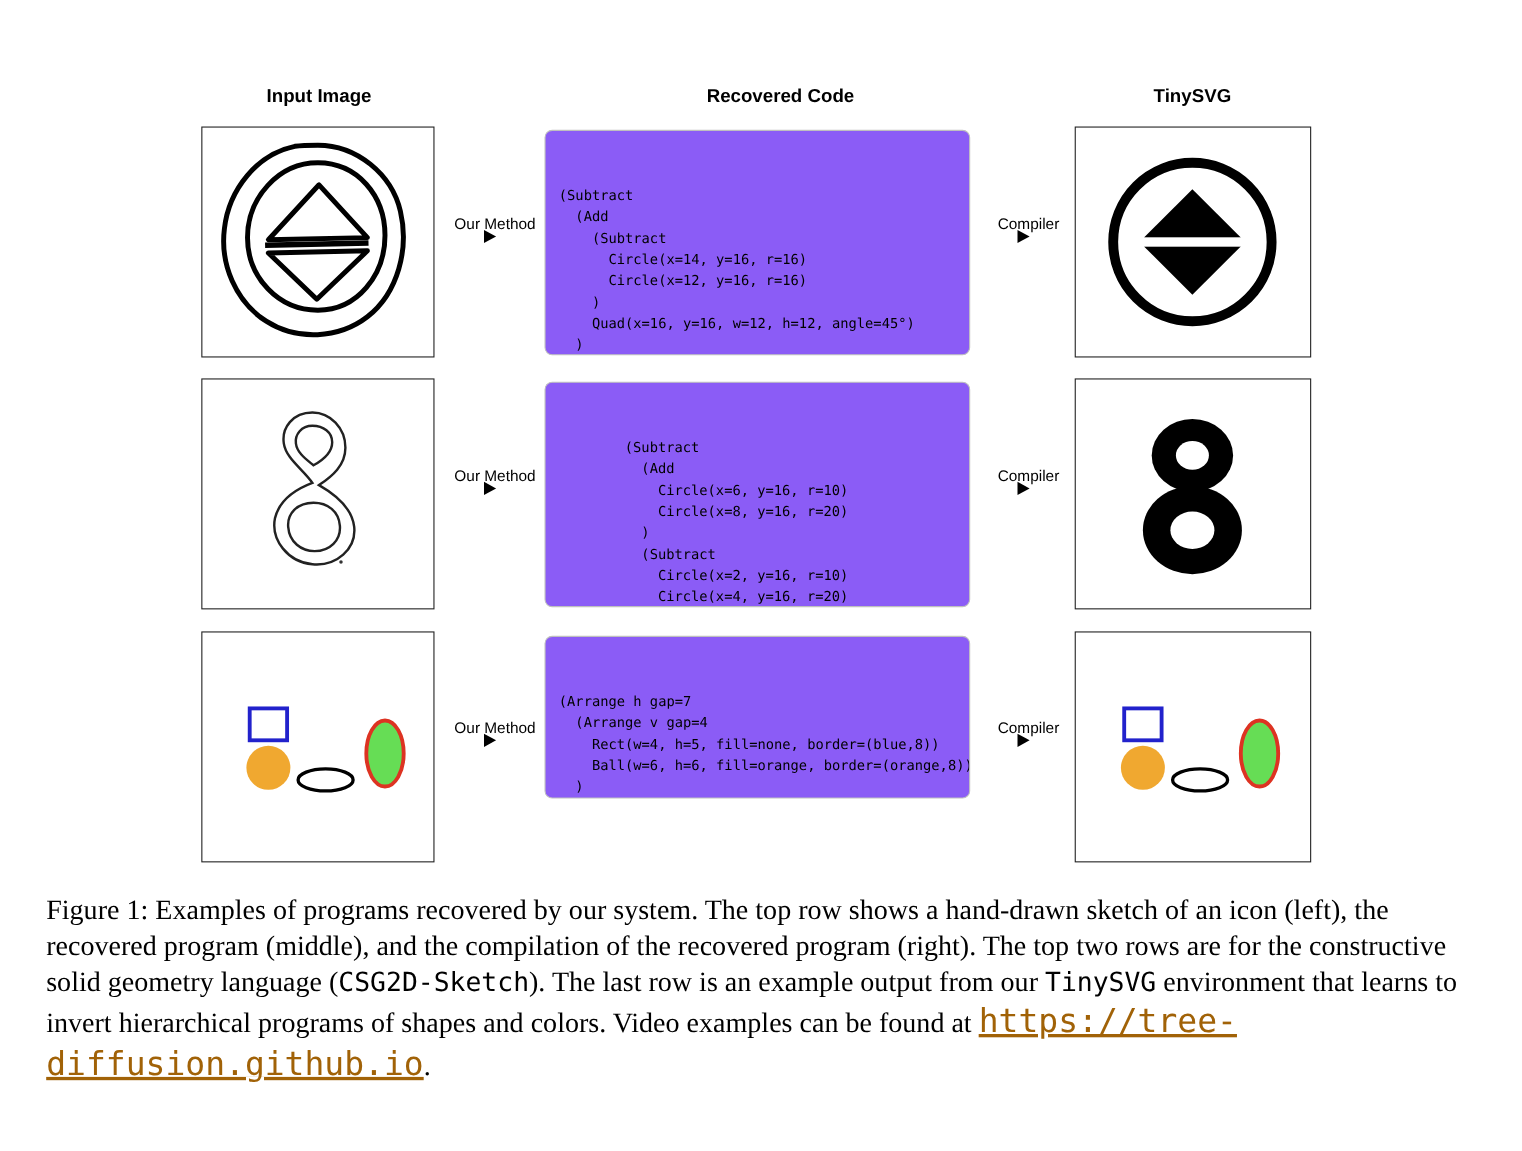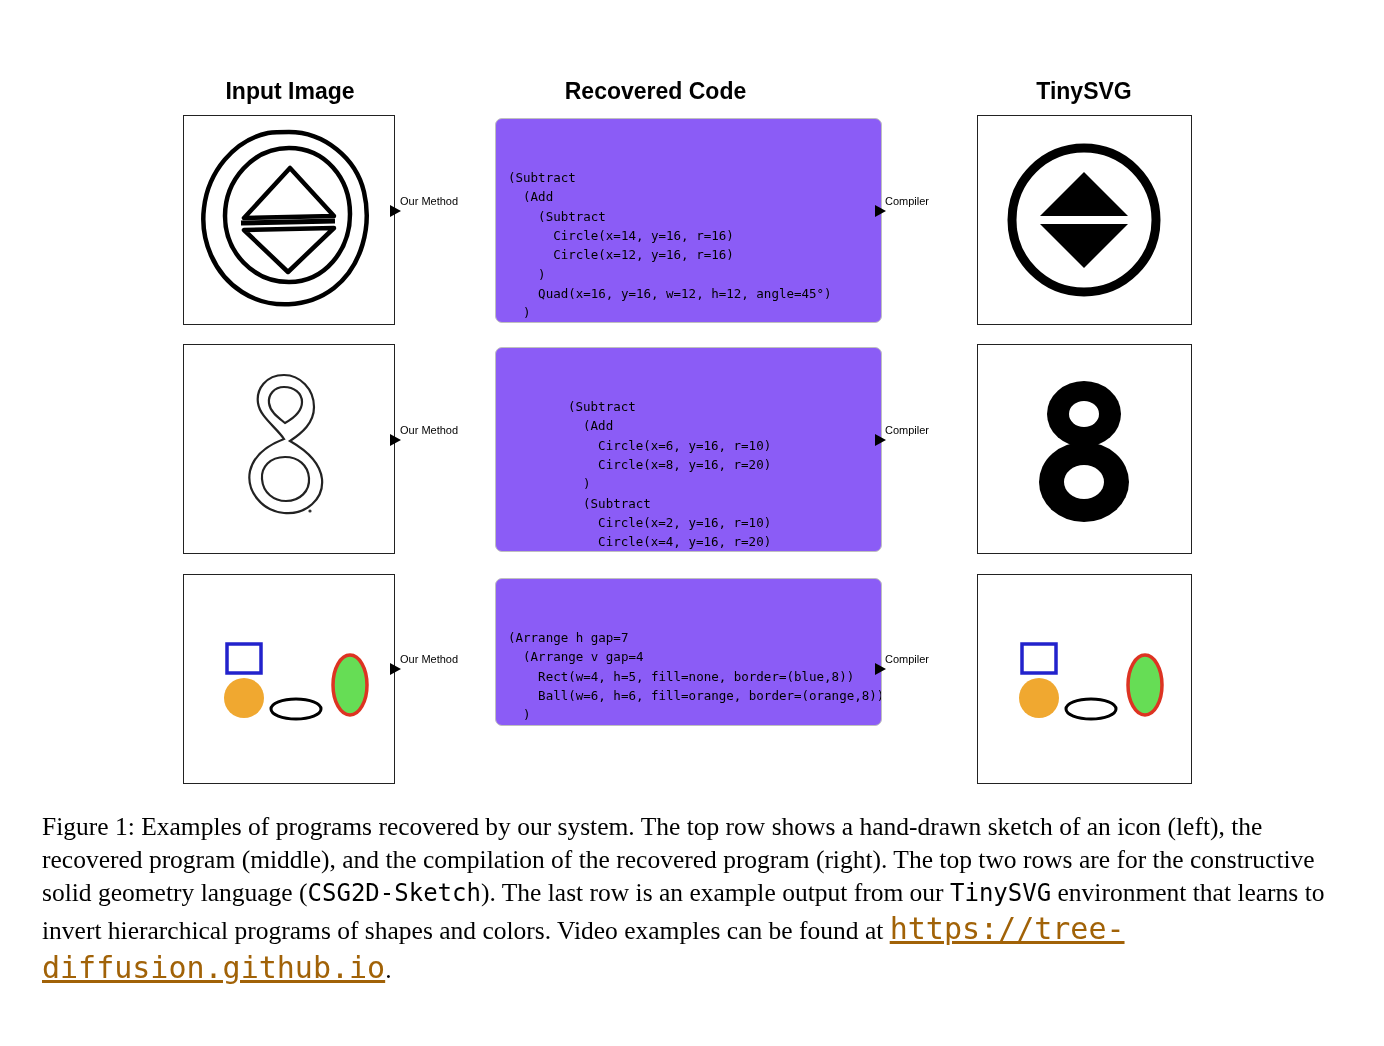--- a/index.html
+++ b/index.html
@@ -19,26 +19,26 @@
     position: absolute;
     left: 0; top: 0;
     width: 1384px;
     height: 1046px;
   }
   
   .col-header {
     position: absolute;
     font-family: "Liberation Sans", sans-serif;
     font-weight: bold;
-    font-size: 23px;
+    font-size: 17px;
     text-align: center;
     white-space: nowrap;
   }
   #hdr-input  { left: 185px; top: 78px; width: 210px; }
-  #hdr-code   { left: 548px; top: 78px; width: 215px; }
+  #hdr-code   { left: 602px; top: 78px; width: 215px; }
   #hdr-render { left: 975px; top: 78px; width: 218px; }
 
   
   .img-panel {
     position: absolute;
     border: 1px solid #222;
     background: #fff;
     box-sizing: border-box;
   }
   .code-panel {
@@ -54,23 +54,23 @@
     white-space: pre;
     overflow: hidden;
   }
   .code-inner { padding: 10px 12px; }
   .code-inner.indent-row2 { padding-left: 72px; }
 
   
   .arrow-wrap {
     position: absolute;
     width: 100px;
-    text-align: left;
+    text-align: center;
     font-family: "Liberation Sans", sans-serif;
-    font-size: 11px;
+    font-size: 14px;
   }
   .arrow-label { display: block; margin-bottom: 3px; }
   .arrow-line {
     position: relative;
     height: 2px;
     background: #000;
     margin: 0 auto;
     width: 86px;
   }
   .arrow-line::after {

